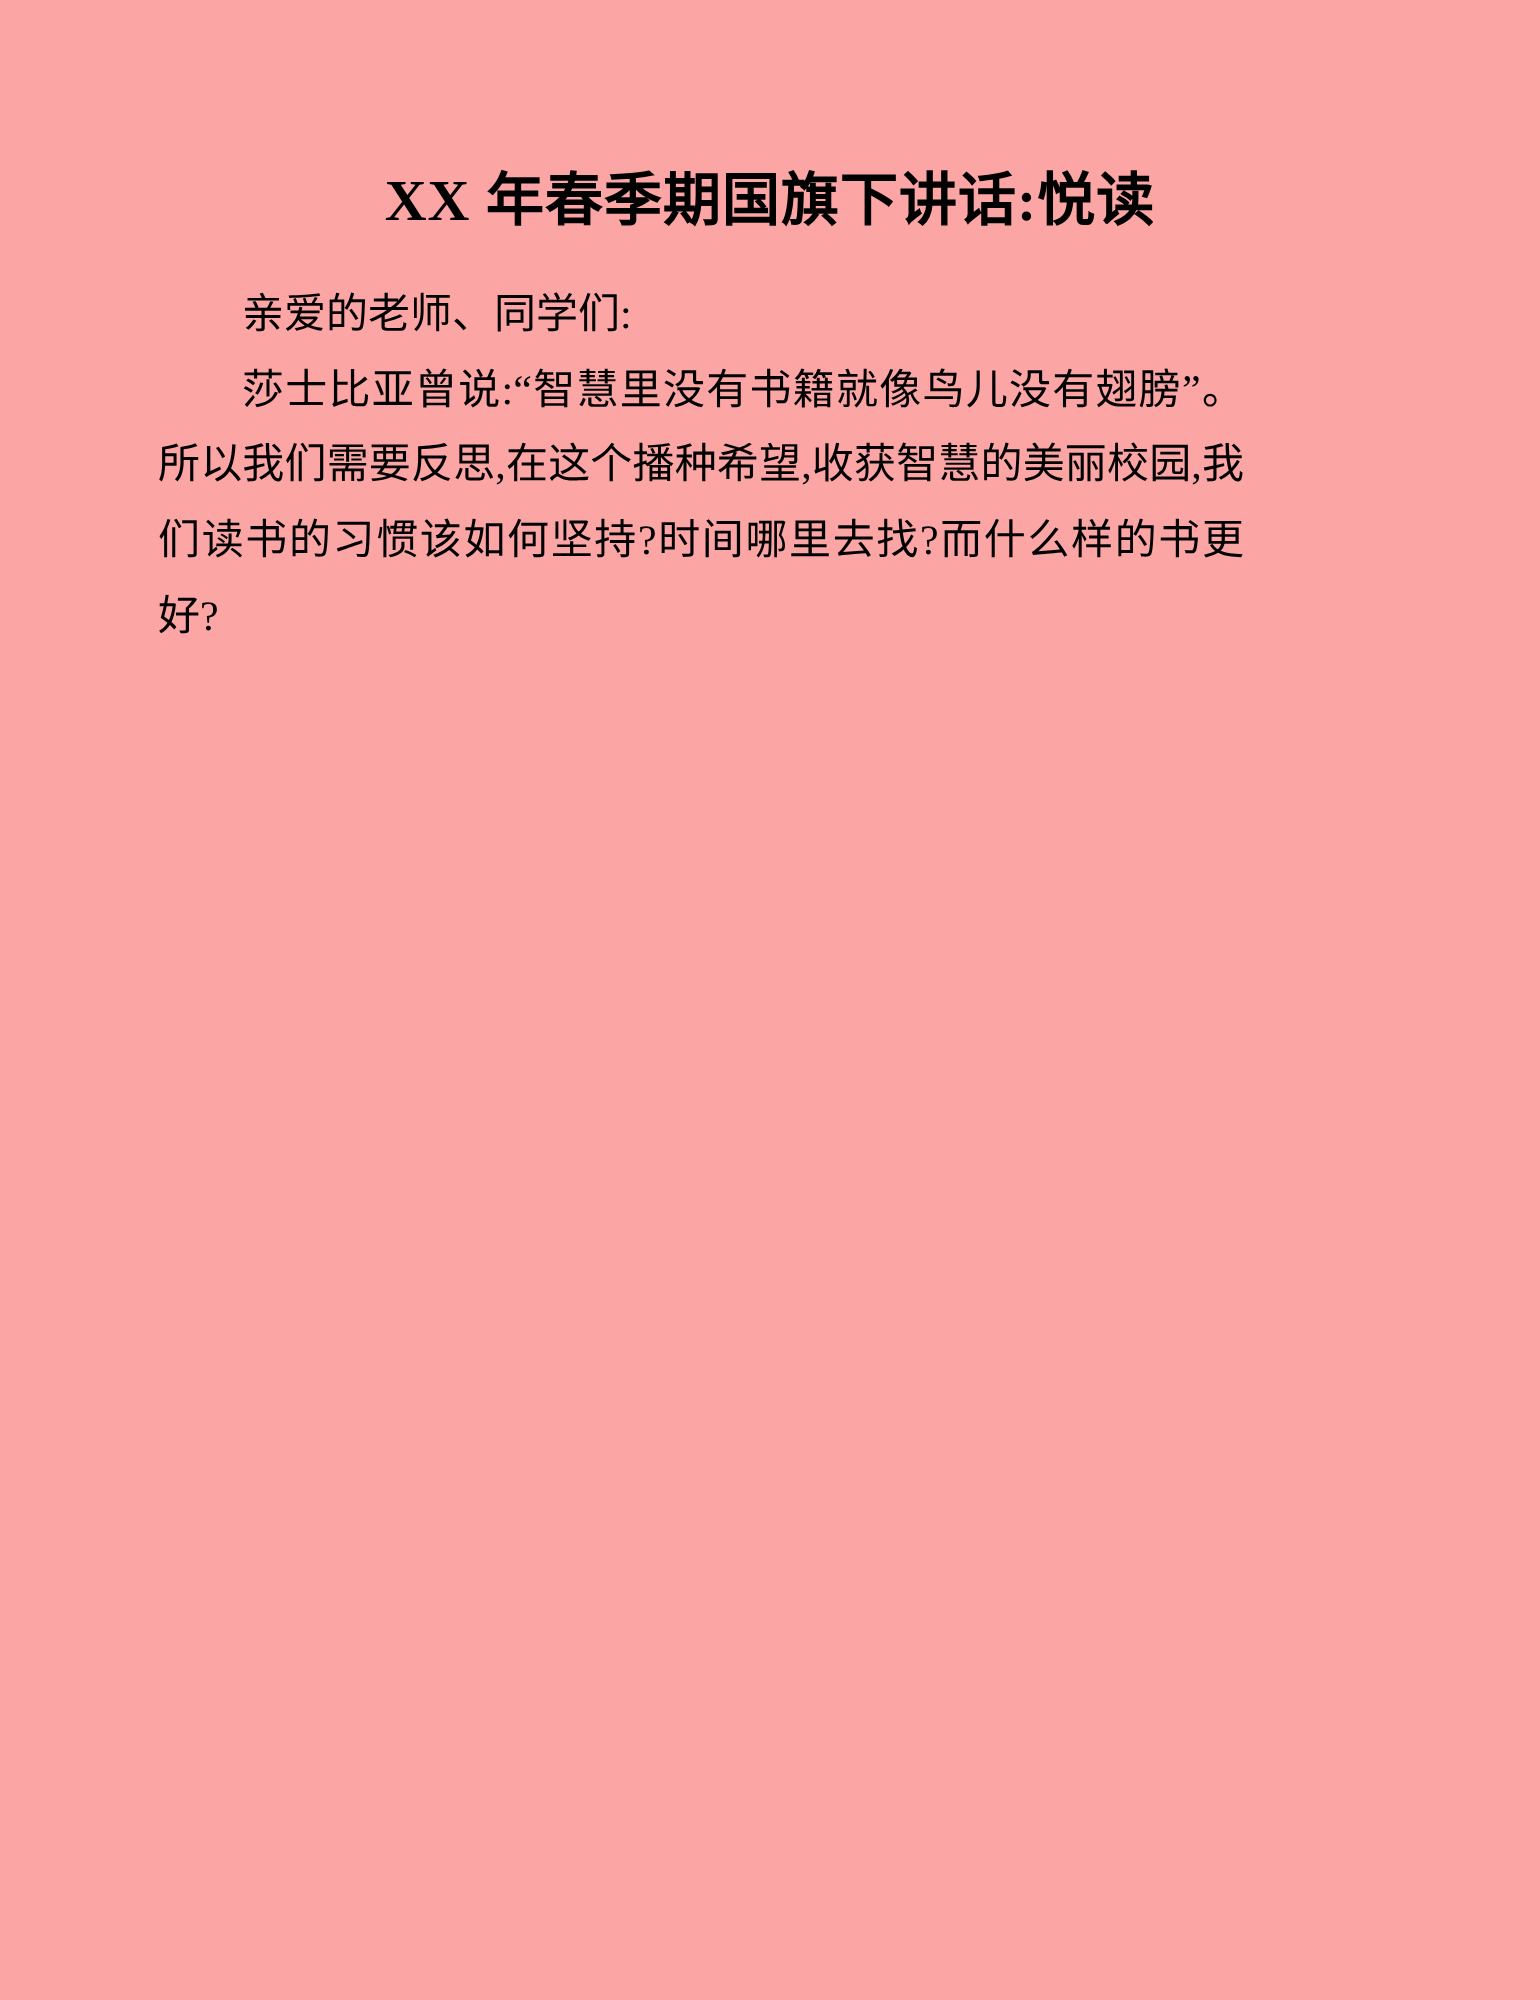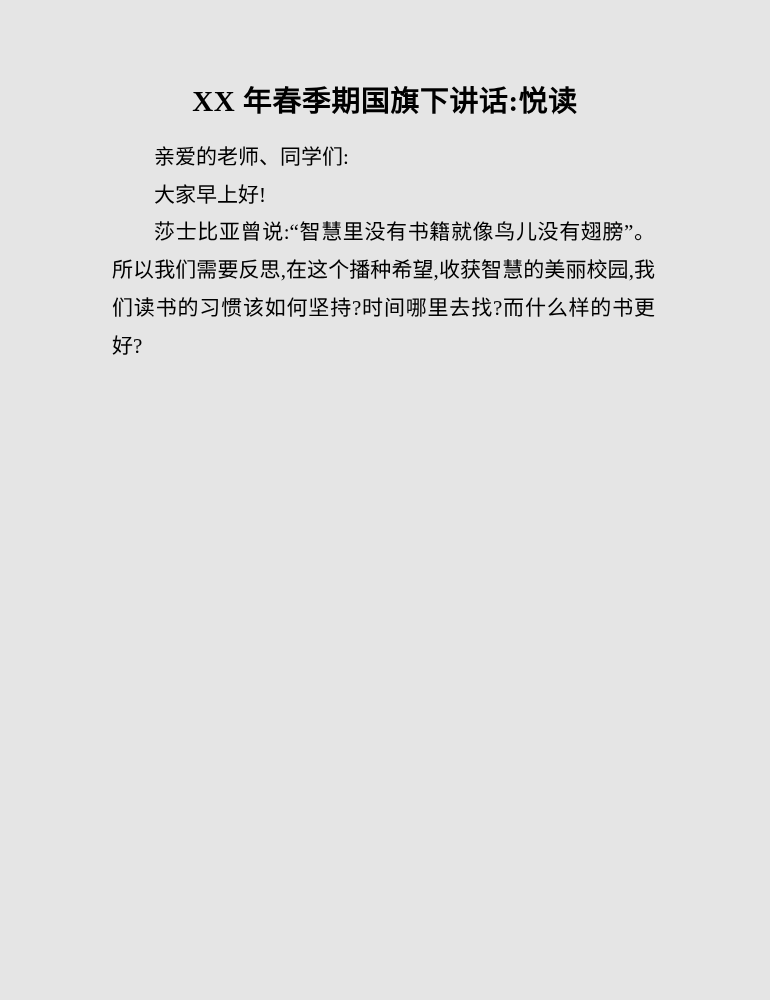--- a/index.html
+++ b/index.html
@@ -6,53 +6,52 @@
   html, body {
     margin: 0;
     padding: 0;
     background: #ffffff;
   }
   .page {
     position: relative;
     width: 770px;
     height: 1000px;
     margin: 0 auto;
-    background: #e5e5e5;
+    background: #fca5a5;
     overflow: hidden;
     color: #000000;
     font-family: "Liberation Serif", "DejaVu Serif", serif;
   }
   .doc-title {
     margin: 0;
     padding-top: 80px;
     text-align: center;
     font-size: 29px;
     line-height: 42px;
     font-weight: 700;
     color: #000000;
     letter-spacing: 0.5px;
   }
   .doc-body {
     width: 543px;
-    margin: 17px 0 0 112px;
+    margin: 17px 0 0 79px;
     font-size: 21px;
     line-height: 37.7px;
     text-align: justify;
     color: #000000;
   }
   .para {
     margin: 0;
     padding: 0;
     text-indent: 2em;
     word-break: break-all;
   }
 </style>
 </head>
 <body>
 
 <div class="page">
   <h1 class="doc-title">XX 年春季期国旗下讲话:悦读</h1>
   <div class="doc-body">
     <p class="para">亲爱的老师、同学们:</p>
-    <p class="para">大家早上好!</p>
     <p class="para">莎士比亚曾说:“智慧里没有书籍就像鸟儿没有翅膀”。所以我们需要反思,在这个播种希望,收获智慧的美丽校园,我们读书的习惯该如何坚持?时间哪里去找?而什么样的书更好?</p>
   </div>
 </div>
 
 </body></html>

